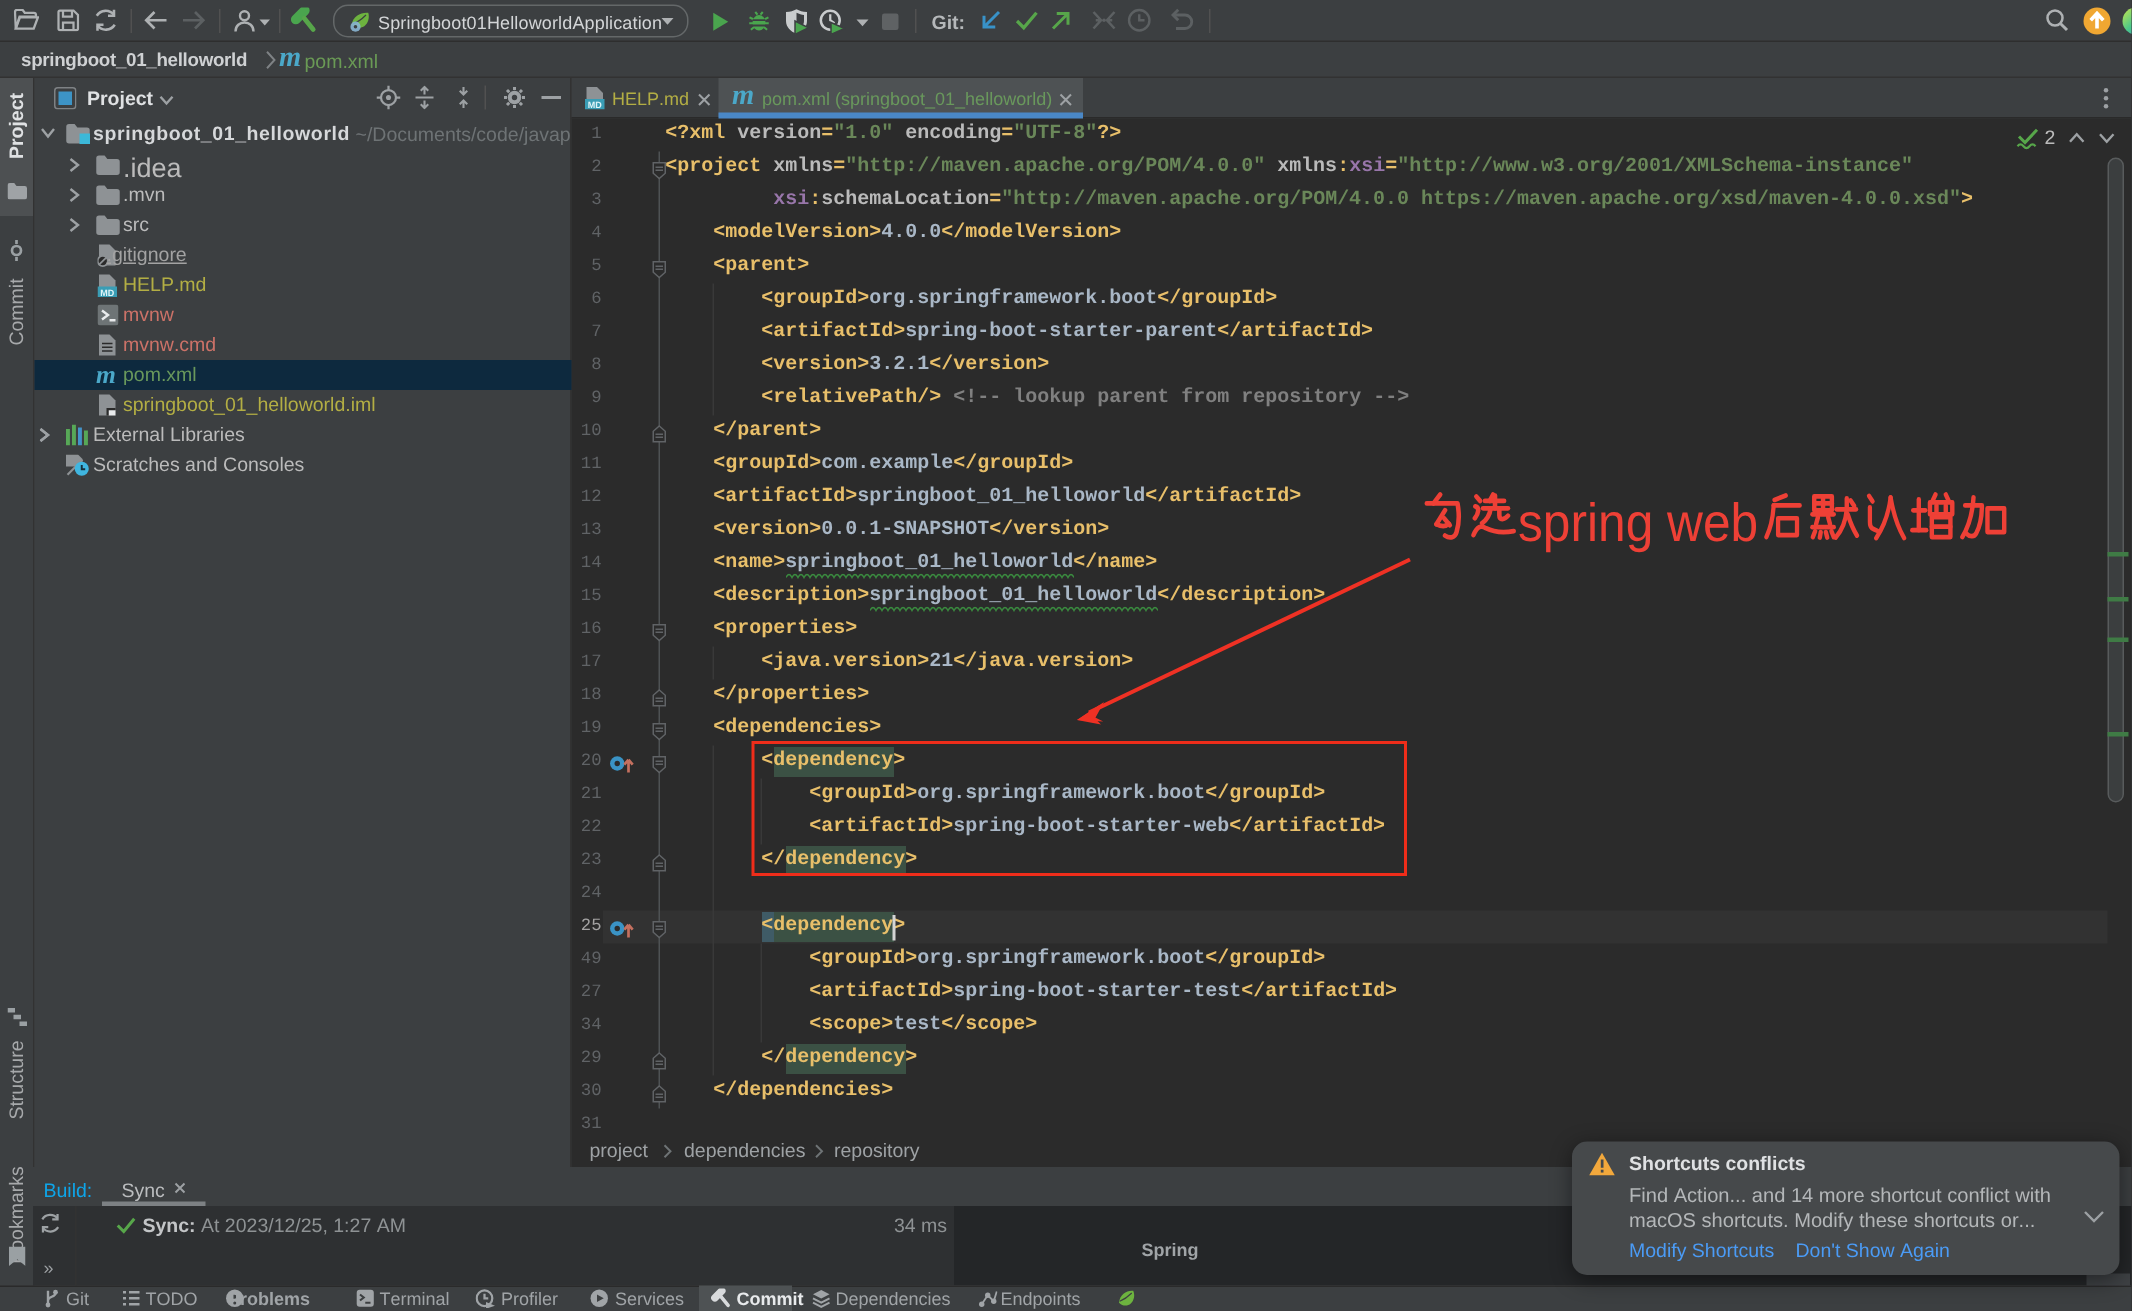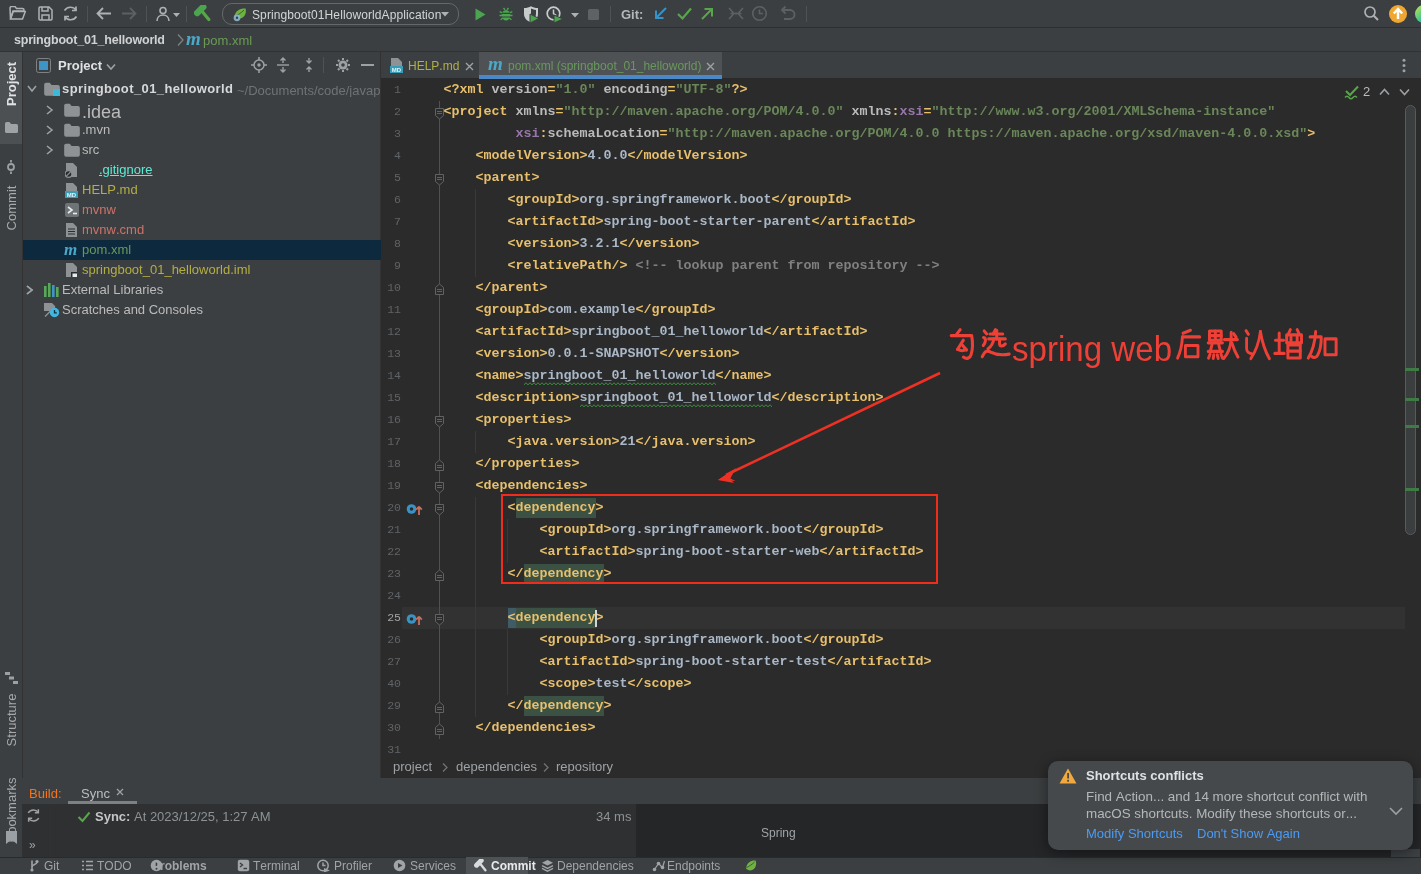--- a/index.html
+++ b/index.html
@@ -76,25 +76,25 @@
 <div class="cl" style="top:497px"><span class="txt">        </span><span class="tag">&lt;dependency&gt;</span></div>
 <div class="ln" style="top:519px">21</div>
 <div class="cl" style="top:519px"><span class="txt">            </span><span class="tag">&lt;groupId&gt;</span><span class="txt">org.springframework.boot</span><span class="tag">&lt;/groupId&gt;</span></div>
 <div class="ln" style="top:541px">22</div>
 <div class="cl" style="top:541px"><span class="txt">            </span><span class="tag">&lt;artifactId&gt;</span><span class="txt">spring-boot-starter-web</span><span class="tag">&lt;/artifactId&gt;</span></div>
 <div class="ln" style="top:563px">23</div>
 <div class="cl" style="top:563px"><span class="txt">        </span><span class="tag">&lt;/dependency&gt;</span></div>
 <div class="ln" style="top:585px">24</div>
 <div class="ln" style="top:607px;color:#a4a3a3">25</div>
 <div class="cl" style="top:607px"><span class="txt">        </span><span class="tag">&lt;dependency&gt;</span></div>
-<div class="ln" style="top:629px">26</div>
+<div class="ln" style="top:629px">49</div>
 <div class="cl" style="top:629px"><span class="txt">            </span><span class="tag">&lt;groupId&gt;</span><span class="txt">org.springframework.boot</span><span class="tag">&lt;/groupId&gt;</span></div>
 <div class="ln" style="top:651px">27</div>
 <div class="cl" style="top:651px"><span class="txt">            </span><span class="tag">&lt;artifactId&gt;</span><span class="txt">spring-boot-starter-test</span><span class="tag">&lt;/artifactId&gt;</span></div>
-<div class="ln" style="top:673px">40</div>
+<div class="ln" style="top:673px">34</div>
 <div class="cl" style="top:673px"><span class="txt">            </span><span class="tag">&lt;scope&gt;</span><span class="txt">test</span><span class="tag">&lt;/scope&gt;</span></div>
 <div class="ln" style="top:695px">29</div>
 <div class="cl" style="top:695px"><span class="txt">        </span><span class="tag">&lt;/dependency&gt;</span></div>
 <div class="ln" style="top:717px">30</div>
 <div class="cl" style="top:717px"><span class="txt">    </span><span class="tag">&lt;/dependencies&gt;</span></div>
 <div class="ln" style="top:739px">31</div>
 <div class="abs" style="left:595px;top:610px;width:1.5px;height:17px;background:#d4d4d4;z-index:6;"></div>
 <svg class="abs" style="left:523.5px;top:382px;z-index:6" width="192.0" height="4" viewBox="0 0 192.0 4">
     <path d="M0,3 q2,-4 4,0 q2,-4 4,0 q2,-4 4,0 q2,-4 4,0 q2,-4 4,0 q2,-4 4,0 q2,-4 4,0 q2,-4 4,0 q2,-4 4,0 q2,-4 4,0 q2,-4 4,0 q2,-4 4,0 q2,-4 4,0 q2,-4 4,0 q2,-4 4,0 q2,-4 4,0 q2,-4 4,0 q2,-4 4,0 q2,-4 4,0 q2,-4 4,0 q2,-4 4,0 q2,-4 4,0 q2,-4 4,0 q2,-4 4,0 q2,-4 4,0 q2,-4 4,0 q2,-4 4,0 q2,-4 4,0 q2,-4 4,0 q2,-4 4,0 q2,-4 4,0 q2,-4 4,0 q2,-4 4,0 q2,-4 4,0 q2,-4 4,0 q2,-4 4,0 q2,-4 4,0 q2,-4 4,0 q2,-4 4,0 q2,-4 4,0 q2,-4 4,0 q2,-4 4,0 q2,-4 4,0 q2,-4 4,0 q2,-4 4,0 q2,-4 4,0 q2,-4 4,0 q2,-4 4,0" fill="none" stroke="#3a8a3f" stroke-width="1"></path>
   </svg>
@@ -328,21 +328,21 @@
   </svg>
 <svg class="abs" style="left:64px;top:143px" width="16" height="14" viewBox="0 0 15.2 13.6">
     <path d="M0,2.5 a1.8,1.8 0 0 1 1.8,-1.8 h3.6 l1.8,2.2 h6.2 a1.8,1.8 0 0 1 1.8,1.8 v6.8 a1.8,1.8 0 0 1 -1.8,1.8 h-11.6 a1.8,1.8 0 0 1 -1.8,-1.8 z" fill="#8e9295"></path>
   </svg>
 <div class="abs" style="left:82px;top:142px;font-size:13px;color:#bbbbbb;font-weight:normal;white-space:nowrap;letter-spacing:0px;">src</div>
 <svg class="abs" style="left:65px;top:162px" width="13" height="16" viewBox="0 0 13 16">
     <path d="M1,1 h7 l4,4 v10 h-11 z" fill="#8e9295"></path>
     <circle cx="3.5" cy="12" r="3.4" fill="#2b2b2b" stroke="#8e9295" stroke-width="1.2"></circle>
     <path d="M1.2,14.3 L5.8,9.7" stroke="#8e9295" stroke-width="1.2"></path>
   </svg>
-<div class="abs" style="left:99px;top:162px;font-size:13px;color:#5eead4;font-weight:normal;white-space:nowrap;letter-spacing:0px;text-decoration:underline;">.gitignore</div>
+<div class="abs" style="left:71px;top:162px;font-size:13px;color:#a3a3a3;font-weight:normal;white-space:nowrap;letter-spacing:0px;text-decoration:underline;">.gitignore</div>
 <svg class="abs" style="left:65px;top:182px" width="14" height="16" viewBox="0 0 14 16">
     <path d="M1,1 h7 l4,4 v10 h-11 z" fill="#8e9295"></path>
     <rect x="0" y="9" width="13" height="7" fill="#3a9db5"></rect>
     <text x="6.5" y="15" font-size="6" font-weight="bold" fill="#dff4f8" text-anchor="middle" font-family="Liberation Sans">MD</text>
   </svg>
 <div class="abs" style="left:82px;top:182px;font-size:13px;color:#b3ae44;font-weight:normal;white-space:nowrap;letter-spacing:0px;">HELP.md</div>
 <svg class="abs" style="left:65px;top:203px" width="14" height="14" viewBox="0 0 14 14">
     <rect x="0" y="0" width="14" height="14" rx="2" fill="#6e7476"></rect>
     <path d="M3,4 l4,3 l-4,3" fill="none" stroke="#e8eaec" stroke-width="1.6"></path>
     <path d="M8,10.5 h4" stroke="#e8eaec" stroke-width="1.6"></path>
@@ -548,21 +548,21 @@
 <div class="abs" style="left:1405px;top:488px;width:14px;height:3px;background:#3f7b45;z-index:10;"></div>
 <div class="abs" style="left:393px;top:759px;font-size:13px;color:#9ea2a5;">project</div>
 <svg class="abs" style="left:441px;top:762px" width="8" height="11" viewBox="0 0 8 11">
     <path d="M2,1.5 L6,5.5 L2,9.5" fill="none" stroke="#6e7375" stroke-width="1.3"></path>
   </svg>
 <div class="abs" style="left:456px;top:759px;font-size:13px;color:#9ea2a5;">dependencies</div>
 <svg class="abs" style="left:542px;top:762px" width="8" height="11" viewBox="0 0 8 11">
     <path d="M2,1.5 L6,5.5 L2,9.5" fill="none" stroke="#6e7375" stroke-width="1.3"></path>
   </svg>
 <div class="abs" style="left:556px;top:759px;font-size:13px;color:#9ea2a5;">repository</div>
-<div class="abs" style="left:29px;top:786px;font-size:13px;color:#f97316;">Build:</div>
+<div class="abs" style="left:29px;top:786px;font-size:13px;color:#0ea5e9;">Build:</div>
 <div class="abs" style="left:81px;top:786px;font-size:13px;color:#bbbdbf;">Sync</div>
 <svg class="abs" style="left:115px;top:787px" width="10" height="10" viewBox="0 0 10 10">
     <path d="M2,2 L8,8 M8,2 L2,8" stroke="#9da1a4" stroke-width="1.3"></path>
   </svg>
 <div class="abs" style="left:68px;top:801px;width:69px;height:2.5px;background:#7d8184;"></div>
 <svg class="abs" style="left:26px;top:808px" width="15" height="15" viewBox="0 0 17 17">
     <path d="M14,5 A7,7 0 0 0 2.5,5.5" fill="none" stroke="#9da1a4" stroke-width="1.7"></path>
     <path d="M14,1.5 v4 h-4" fill="none" stroke="#9da1a4" stroke-width="1.7"></path>
     <path d="M3,12 A7,7 0 0 0 14.5,11.5" fill="none" stroke="#9da1a4" stroke-width="1.7"></path>
     <path d="M3,15.5 v-4 h4" fill="none" stroke="#9da1a4" stroke-width="1.7"></path>
@@ -623,21 +623,21 @@
     <circle cx="2.5" cy="10.5" r="1.8" fill="#a0a4a7"></circle>
     <circle cx="6.5" cy="4.5" r="1.8" fill="#a0a4a7"></circle>
     <circle cx="10.5" cy="8.5" r="1.8" fill="#a0a4a7"></circle>
     <path d="M2.5,10.5 L6.5,4.5 L10.5,8.5 L12.5,2" fill="none" stroke="#a0a4a7" stroke-width="1.2"></path>
   </svg>
 <div class="abs" style="left:667px;top:859px;font-size:12px;font-weight:normal;color:#a0a4a7;">Endpoints</div>
 <svg class="abs" style="left:744px;top:859px" width="13" height="13" viewBox="0 0 13 13">
     <path d="M11.5,1.5 C7.5,1 2.5,3.5 2,9.5 C5.5,13 11,11.5 12,6 C12.3,4.2 12,2.8 11.5,1.5 z" fill="#6db33f"></path>
     <path d="M10.5,3 C8,5.5 5,7.5 2.5,8.5" stroke="#3c3f41" stroke-width="0.8" fill="none"></path>
   </svg>
-<div class="abs" style="left:761px;top:826px;font-size:12px;font-weight:normal;color:#a0a4a7;">Spring</div>
+<div class="abs" style="left:761px;top:826px;font-size:12px;font-weight:bold;color:#a0a4a7;">Spring</div>
 <div class="abs" style="left:1391px;top:849px;width:29px;height:8px;background:#3e4144;z-index:19;"></div>
 <div class="abs" style="left:1048px;top:761px;width:365px;height:89px;background:#46494b;border-radius:10px;box-shadow:0 3px 14px rgba(0,0,0,0.45);z-index:20;"></div>
 <svg class="abs" style="left:1059px;top:768px;z-index:21" width="18" height="16" viewBox="0 0 18 16">
     <path d="M9,0.5 L17.5,15.5 H0.5 z" fill="#f2a83c"></path>
     <rect x="8.2" y="5" width="1.8" height="5.5" fill="#46494b"></rect>
     <rect x="8.2" y="11.8" width="1.8" height="1.9" fill="#46494b"></rect>
   </svg>
 <div class="abs" style="left:1086px;top:768px;font-size:13px;font-weight:bold;color:#dfe1e3;z-index:21;">Shortcuts conflicts</div>
 <div class="abs" style="left:1086px;top:788px;font-size:13.4px;line-height:17px;color:#b4b7b9;z-index:21;">Find Action... and 14 more shortcut conflict with<br>macOS shortcuts. Modify these shortcuts or...</div>
 <svg class="abs" style="left:1388px;top:806px;z-index:21" width="16" height="10" viewBox="0 0 16 10">

